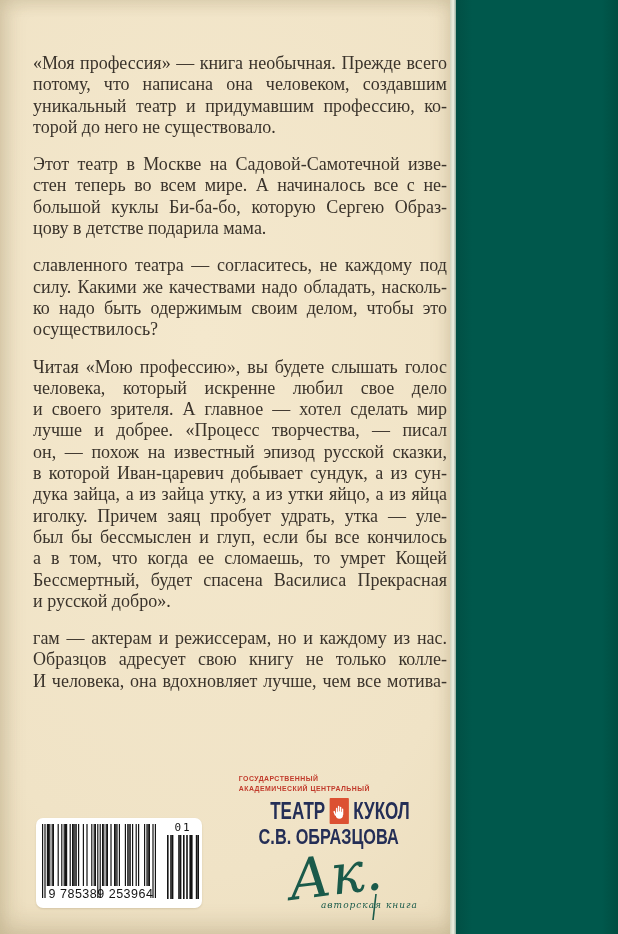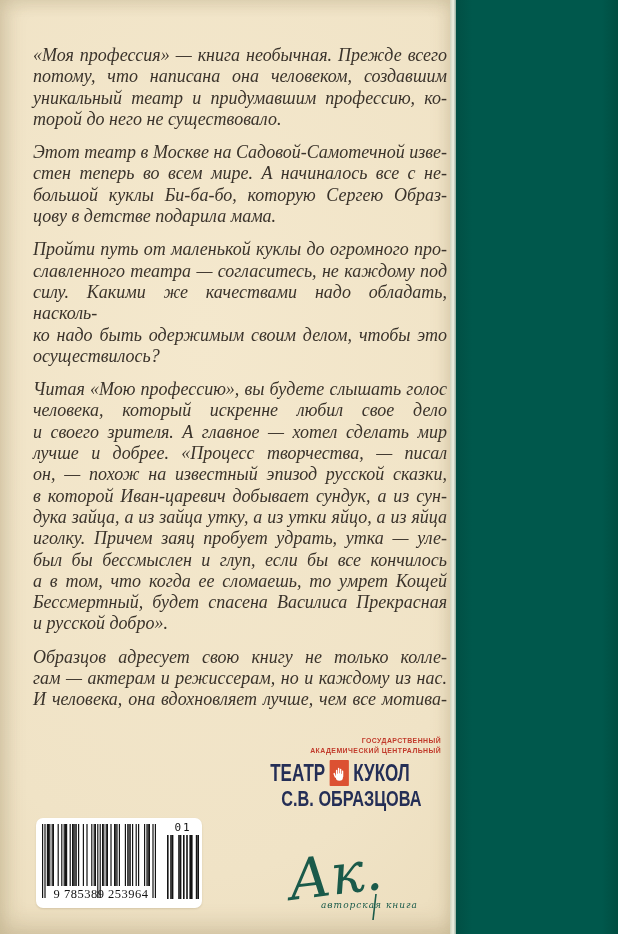--- a/index.html
+++ b/index.html
@@ -16,29 +16,29 @@
     position:absolute;left:450px;top:0;width:6px;height:934px;
     background:linear-gradient(90deg,#cfd3bd 0%,#eef1e2 55%,#95ad9d 100%);
   }
   .teal-backdrop{
     position:absolute;left:456px;top:0;width:162px;height:934px;
     background:linear-gradient(90deg,#014f44 0%,#00584c 10%,#00584c 90%,#004d41 100%);
   }
   .back-text{
     position:absolute;left:33px;top:37px;width:414px;color:#3a332b;
   }
-  .para{margin:8px 0 12px;font-style:italic;}
+  .para{margin:16px 0 12px;}
   .tline{
     font-size:18px;line-height:21.3px;
     text-align:justify;text-align-last:justify;
     letter-spacing:0;
   }
   .tline.last{text-align:center;text-align-last:left;}
   .theater-logo{
-    position:absolute;left:230px;top:736px;width:220px;text-align:right;
+    position:absolute;left:230px;top:774px;width:220px;text-align:left;
   }
   .gov-line{
     font-family:"Liberation Sans",sans-serif;font-weight:bold;
     font-size:7.5px;line-height:9.5px;letter-spacing:.5px;color:#c13a2b;
     transform:scaleX(.92);
   }
   .name-row{
     margin-top:5px;display:flex;align-items:center;justify-content:center;gap:6px;
     transform:scaleX(.74);
     color:#242e56;font-family:"Liberation Sans",sans-serif;font-weight:bold;
@@ -53,21 +53,21 @@
     color:#242e56;font-family:"Liberation Sans",sans-serif;font-weight:bold;
     font-size:22px;line-height:24px;white-space:nowrap;
   }
   .barcode{
     position:absolute;left:36px;top:818px;width:166px;height:90px;
     background:#fff;border-radius:7px;box-shadow:0 1px 2px rgba(80,60,20,.15);
   }
   .bc-main{position:absolute;left:6px;top:6px;}
   .bc-digits{
     position:absolute;left:3px;top:69px;width:124px;
-    font-family:Liberation Serif, serif;font-size:12.5px;color:#141414;
+    font-family:Liberation Sans, sans-serif;font-size:12.5px;color:#141414;
     text-align:center;letter-spacing:.5px;white-space:pre;
   }
   .bc-sup-label{
     position:absolute;left:128px;top:3px;width:38px;text-align:center;
     font-family:"DejaVu Sans Mono",monospace;font-size:11px;color:#141414;letter-spacing:2px;
   }
   .bc-sup{position:absolute;left:131px;top:17px;}
   .imprint{position:absolute;left:283px;top:842px;width:150px;height:92px;}
 </style>
 </head>
@@ -84,43 +84,42 @@
       <div class="tline">уникальный театр и придумавшим профессию, ко-</div>
       <div class="tline last">торой до него не существовало.</div>
     </div>
     <div class="para">
       <div class="tline">Этот театр в Москве на Садовой-Самотечной изве-</div>
       <div class="tline">стен теперь во всем мире. А начиналось все с не-</div>
       <div class="tline">большой куклы Би-ба-бо, которую Сергею Образ-</div>
       <div class="tline last">цову в детстве подарила мама.</div>
     </div>
     <div class="para">
-      <div class="tline">Пройти путь от маленькой куклы до огромного про-</div>
       <div class="tline">славленного театра — согласитесь, не каждому под</div>
       <div class="tline">силу. Какими же качествами надо обладать, насколь-</div>
       <div class="tline">ко надо быть одержимым своим делом, чтобы это</div>
       <div class="tline last">осуществилось?</div>
     </div>
     <div class="para">
       <div class="tline">Читая «Мою профессию», вы будете слышать голос</div>
       <div class="tline">человека, который искренне любил свое дело</div>
       <div class="tline">и своего зрителя. А главное — хотел сделать мир</div>
       <div class="tline">лучше и добрее. «Процесс творчества, — писал</div>
       <div class="tline">он, — похож на известный эпизод русской сказки,</div>
       <div class="tline">в которой Иван-царевич добывает сундук, а из сун-</div>
       <div class="tline">дука зайца, а из зайца утку, а из утки яйцо, а из яйца</div>
       <div class="tline">иголку. Причем заяц пробует удрать, утка — уле-</div>
       <div class="tline">был бы бессмыслен и глуп, если бы все кончилось</div>
       <div class="tline">а в том, что когда ее сломаешь, то умрет Кощей</div>
       <div class="tline">Бессмертный, будет спасена Василиса Прекрасная</div>
       <div class="tline last">и русской добро».</div>
     </div>
     <div class="para">
+      <div class="tline">гам — актерам и режиссерам, но и каждому из нас.</div>
       <div class="tline">Образцов адресует свою книгу не только колле-</div>
-      <div class="tline">гам — актерам и режиссерам, но и каждому из нас.</div>
       <div class="tline">И человека, она вдохновляет лучше, чем все мотива-</div>
     </div>
   </div>
 
 <div class="theater-logo">
   <div class="gov-line">ГОСУДАРСТВЕННЫЙ</div>
   <div class="gov-line">АКАДЕМИЧЕСКИЙ ЦЕНТРАЛЬНЫЙ</div>
   <div class="name-row">
     <span>ТЕАТР</span>
     <span class="hand-box">

